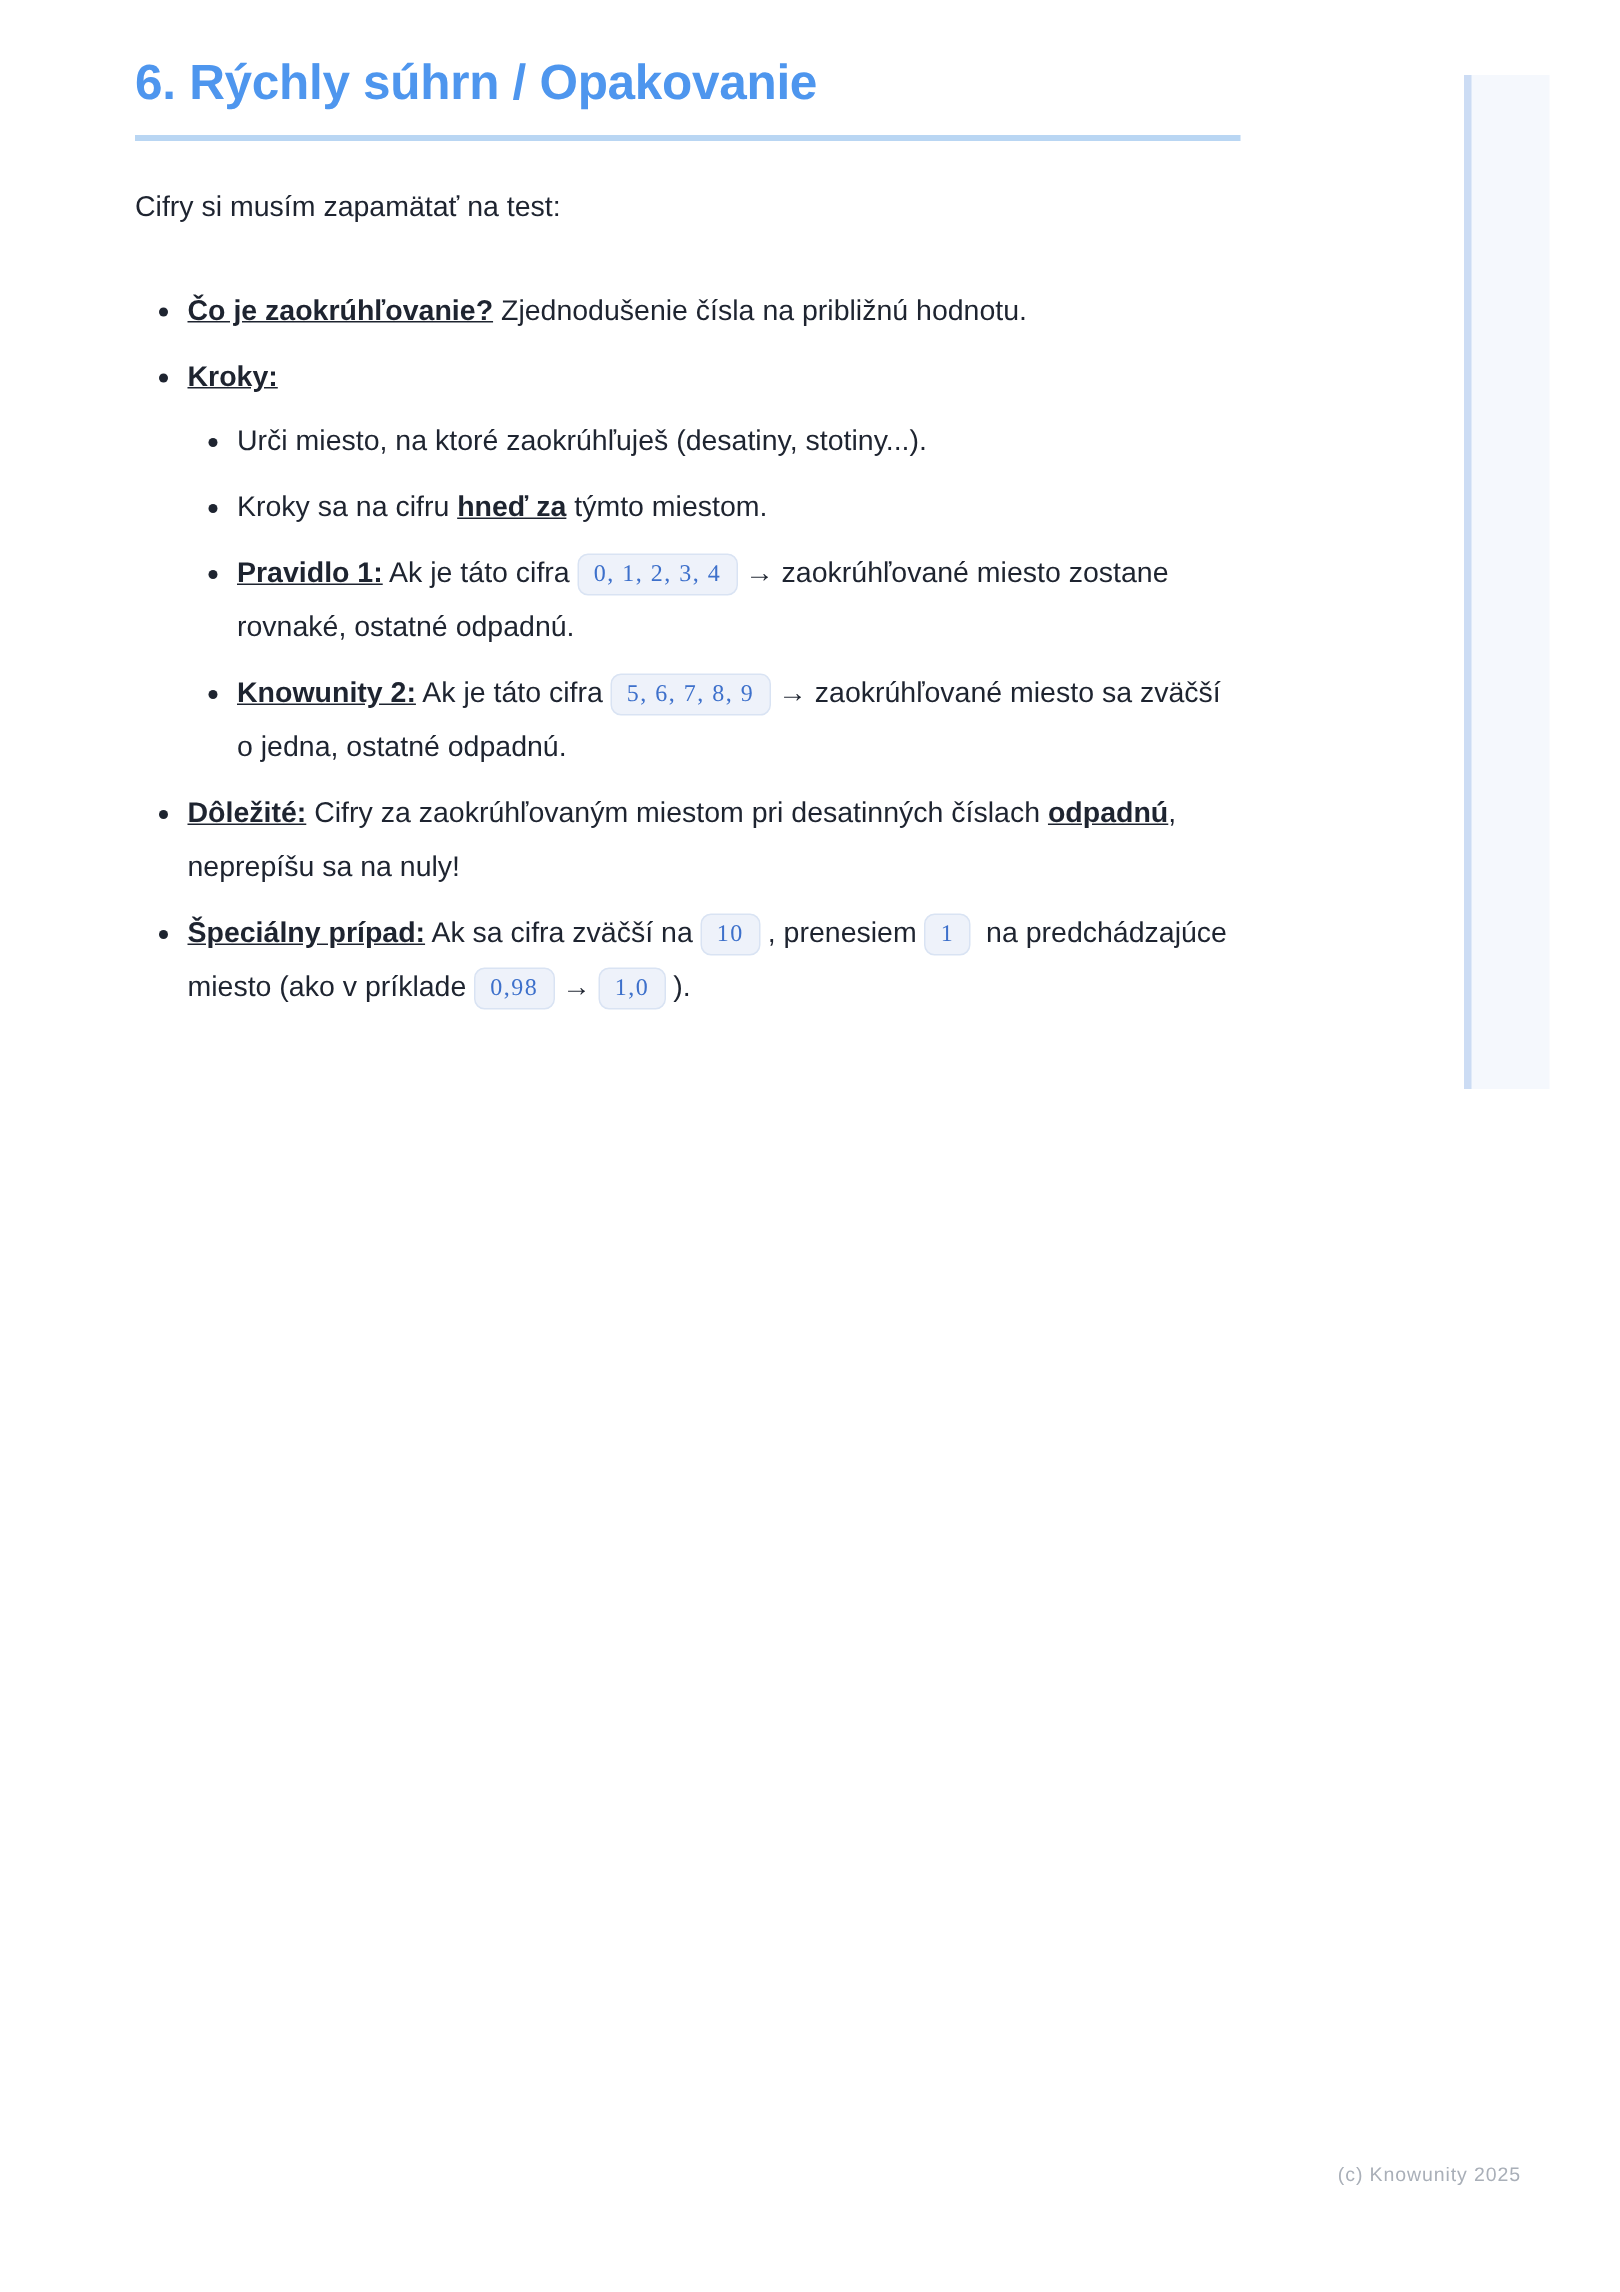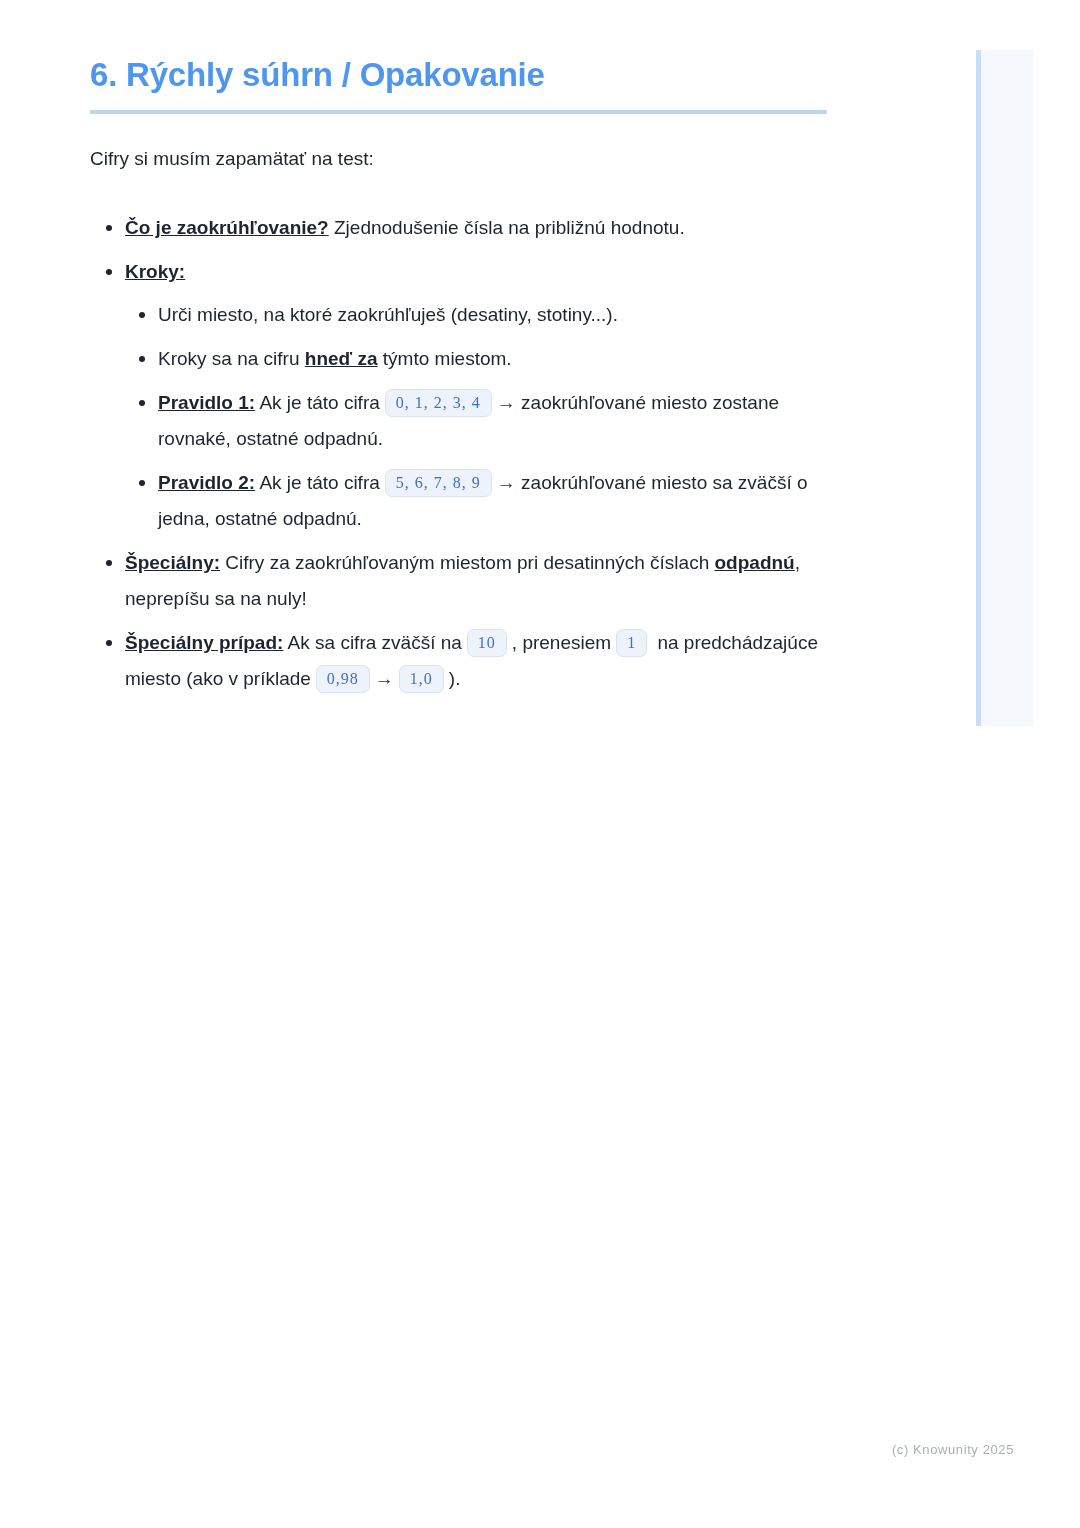--- a/index.html
+++ b/index.html
@@ -5,21 +5,21 @@
   :root{
     --title:#4e96ee; --divider:#b9d6f3; --text:#1e2430;
     --code_text:#3d70cb; --code_bg:#eef2fa; --code_border:#d9e3f3;
     --panel_bg:#f5f8fd; --panel_edge:#ccdcf4; --footer:#a9afb8;
   }
   html,body{margin:0;padding:0;}
   body{
     width:1080px;height:1528px;position:relative;background:#ffffff;
     font-family:"Liberation Sans",sans-serif;color:var(--text);overflow:hidden;
   }
-  .doc{position:absolute;left:90px;top:56px;width:737px;}
+  .doc{position:absolute;left:90px;top:36px;width:737px;}
   .page-title{
     margin:0;font-size:33px;font-weight:700;color:var(--title);
     letter-spacing:-0.2px;padding-bottom:16px;border-bottom:4px solid var(--divider);
   }
   .intro{margin:32px 0 0 0;font-size:19px;line-height:26px;}
   ul.main-list{list-style:none;margin:38px 0 0 0;padding:0 0 0 14px;}
   ul.sub-list{list-style:none;margin:7px 0 0 0;padding:0 0 0 12px;}
   li{
     position:relative;padding-left:21px;font-size:19px;line-height:36px;
     margin-bottom:8px;
@@ -52,23 +52,23 @@
 
 <div class="doc">
   <h1 class="page-title">6. Rýchly súhrn / Opakovanie</h1>
   <p class="intro">Cifry si musím zapamätať na test:</p>
   <ul class="main-list">
       <li><span class="bold">Čo je zaokrúhľovanie?</span><span class="plain"> Zjednodušenie čísla na približnú hodnotu.</span></li>
       <li><span class="bold">Kroky:</span><ul class="sub-list">
           <li><span class="plain">Urči miesto, na ktoré zaokrúhľuješ (desatiny, stotiny...).</span></li>
           <li><span class="plain">Kroky sa na cifru </span><span class="bold">hneď za</span><span class="plain"> týmto miestom.</span></li>
           <li><span class="bold">Pravidlo 1:</span><span class="plain"> Ak je táto cifra</span><span class="code">0, 1, 2, 3, 4</span><span class="plain">→ zaokrúhľované miesto zostane rovnaké, ostatné odpadnú.</span></li>
-          <li><span class="bold">Pravidlo 2:</span><span class="plain"> Ak je táto cifra</span><span class="code">5, 6, 7, 8, 9</span><span class="plain">→ zaokrúhľované miesto sa zväčší o jedna, ostatné odpadnú.</span></li>
+          <li><span class="bold">Knowunity 2:</span><span class="plain"> Ak je táto cifra</span><span class="code">5, 6, 7, 8, 9</span><span class="plain">→ zaokrúhľované miesto sa zväčší o jedna, ostatné odpadnú.</span></li>
         </ul></li>
-      <li><span class="bold">Špeciálny:</span><span class="plain"> Cifry za zaokrúhľovaným miestom pri desatinných číslach </span><span class="bold">odpadnú</span><span class="plain">, neprepíšu sa na nuly!</span></li>
+      <li><span class="bold">Dôležité:</span><span class="plain"> Cifry za zaokrúhľovaným miestom pri desatinných číslach </span><span class="bold">odpadnú</span><span class="plain">, neprepíšu sa na nuly!</span></li>
       <li><span class="bold">Špeciálny prípad:</span><span class="plain"> Ak sa cifra zväčší na</span><span class="code">10</span><span class="plain">, prenesiem</span><span class="code">1</span><span class="plain"> na predchádzajúce miesto (ako v príklade</span><span class="code">0,98</span><span class="plain">→</span><span class="code">1,0</span><span class="plain">).</span></li>
     </ul>
 </div>
 
 <div class="side-panel">
   <div class="scroll-indicator"></div>
 </div>
 
 <div class="copyright">(c) Knowunity 2025</div>
 

